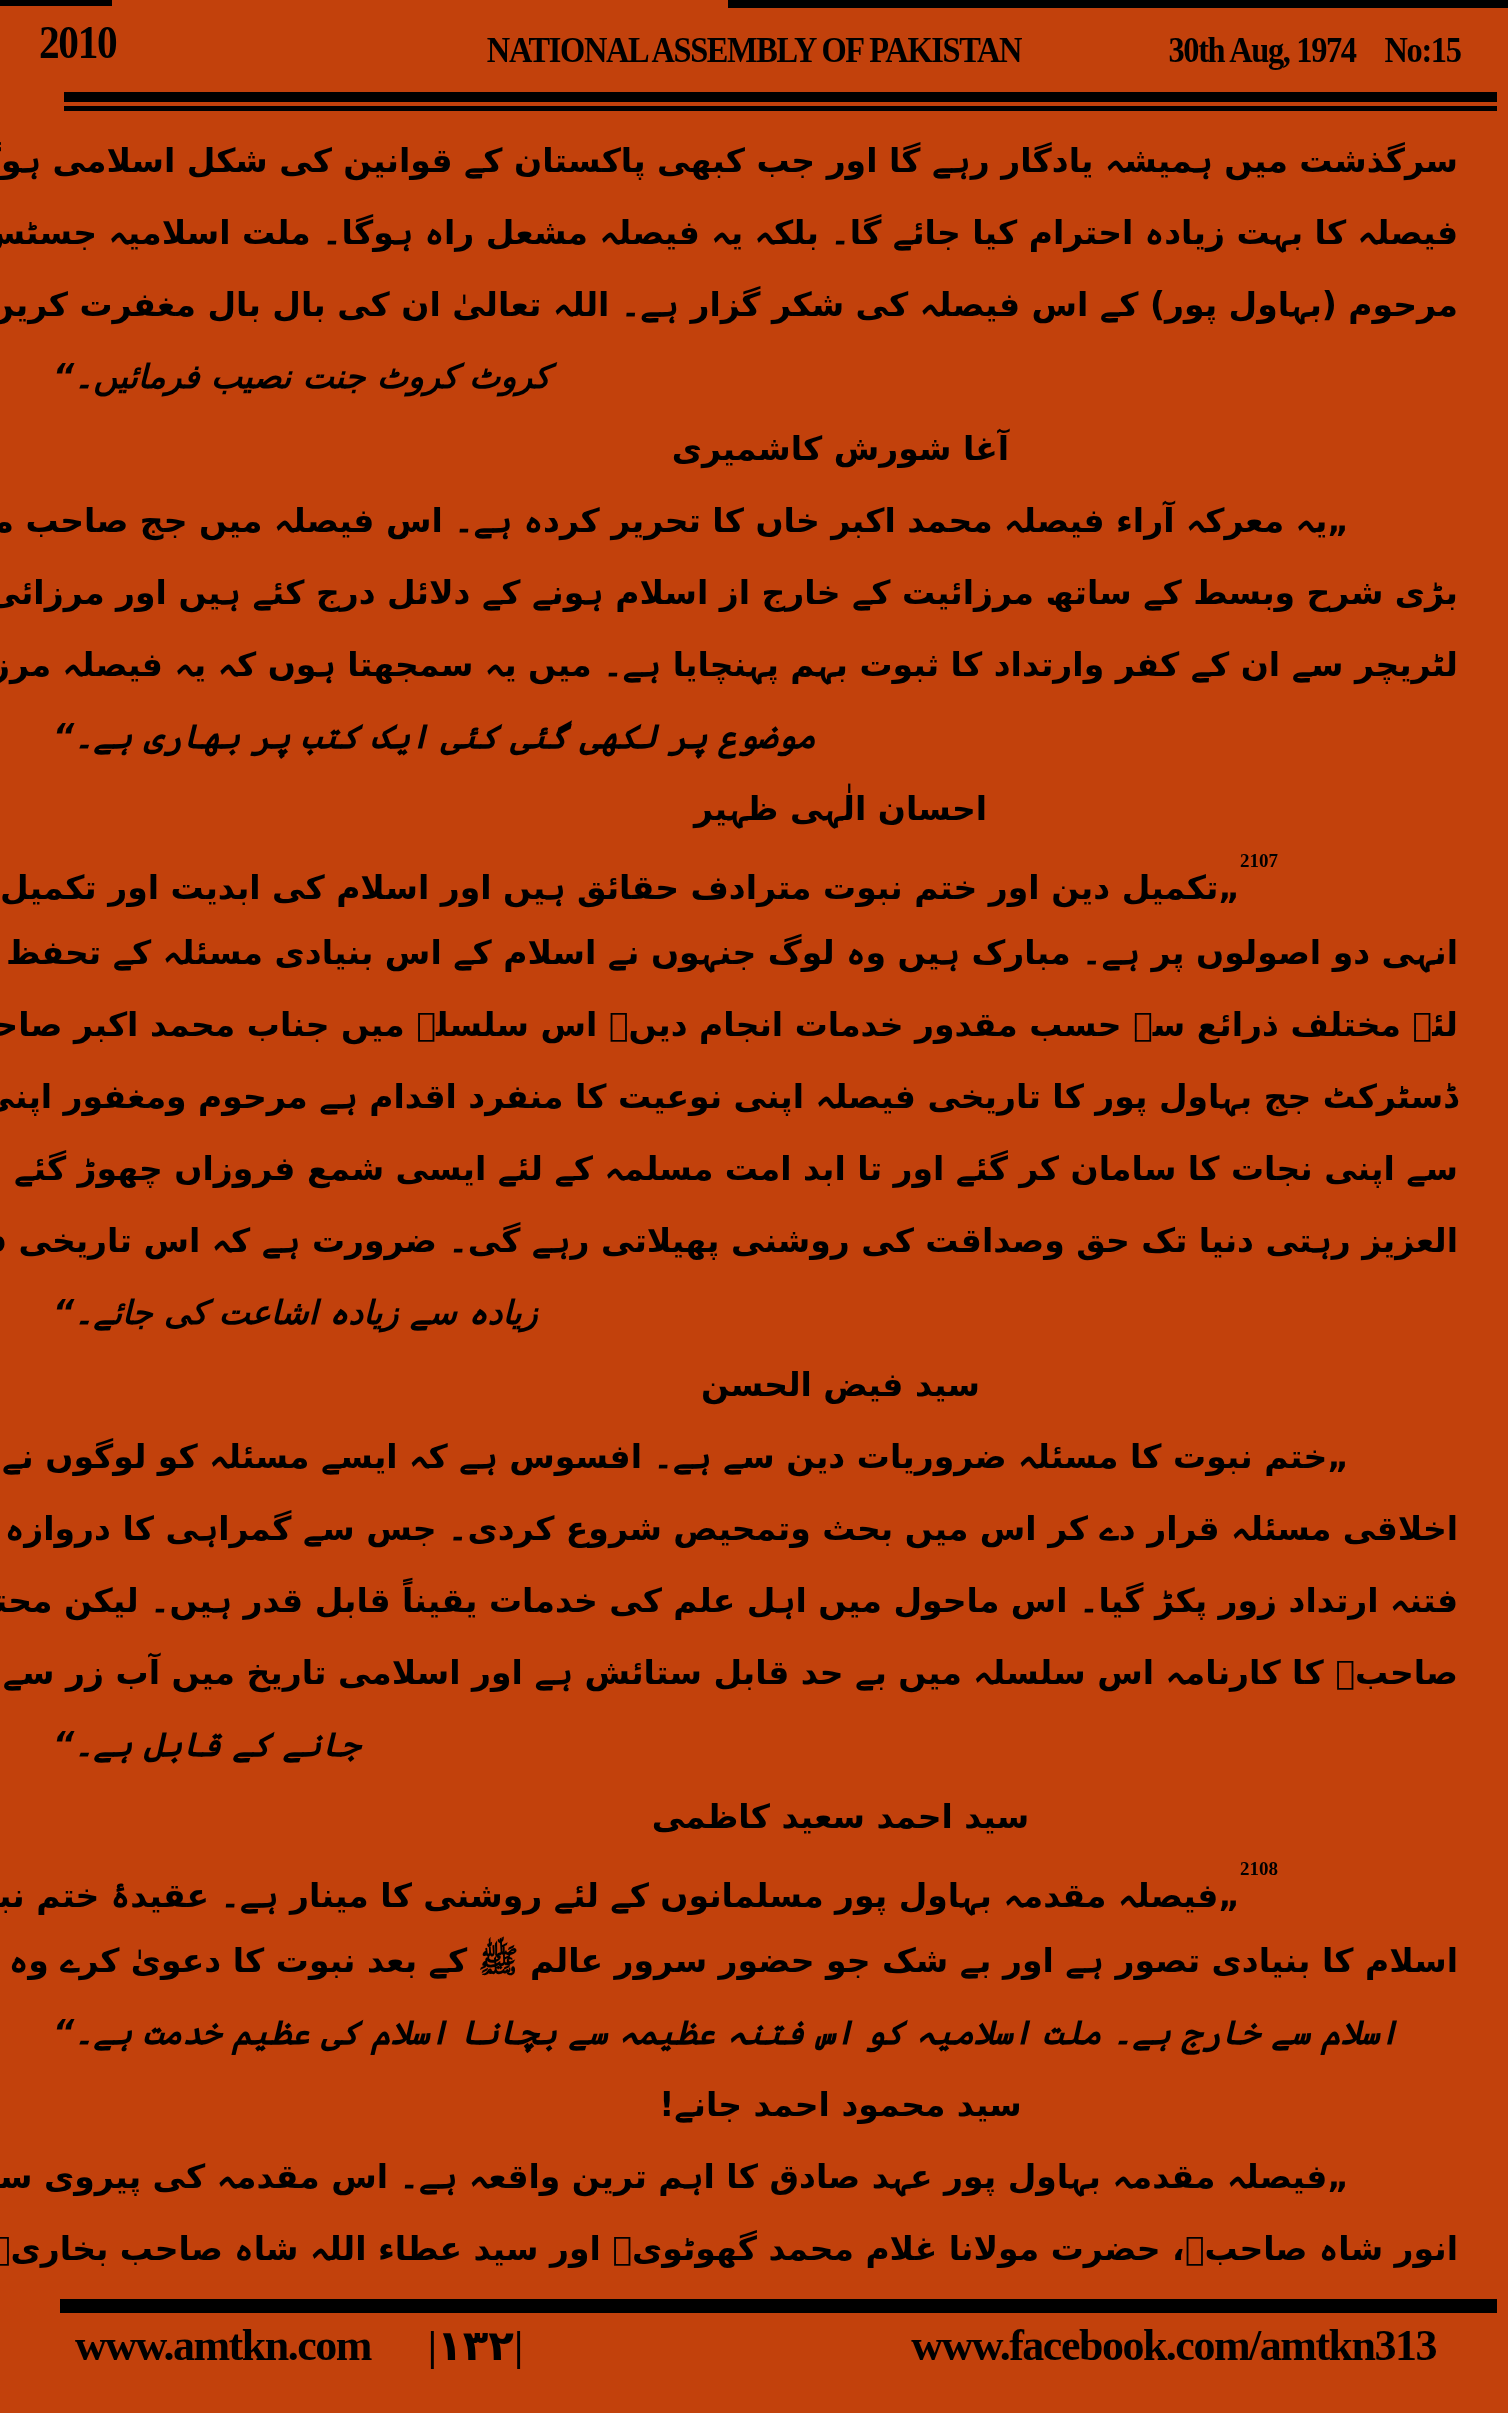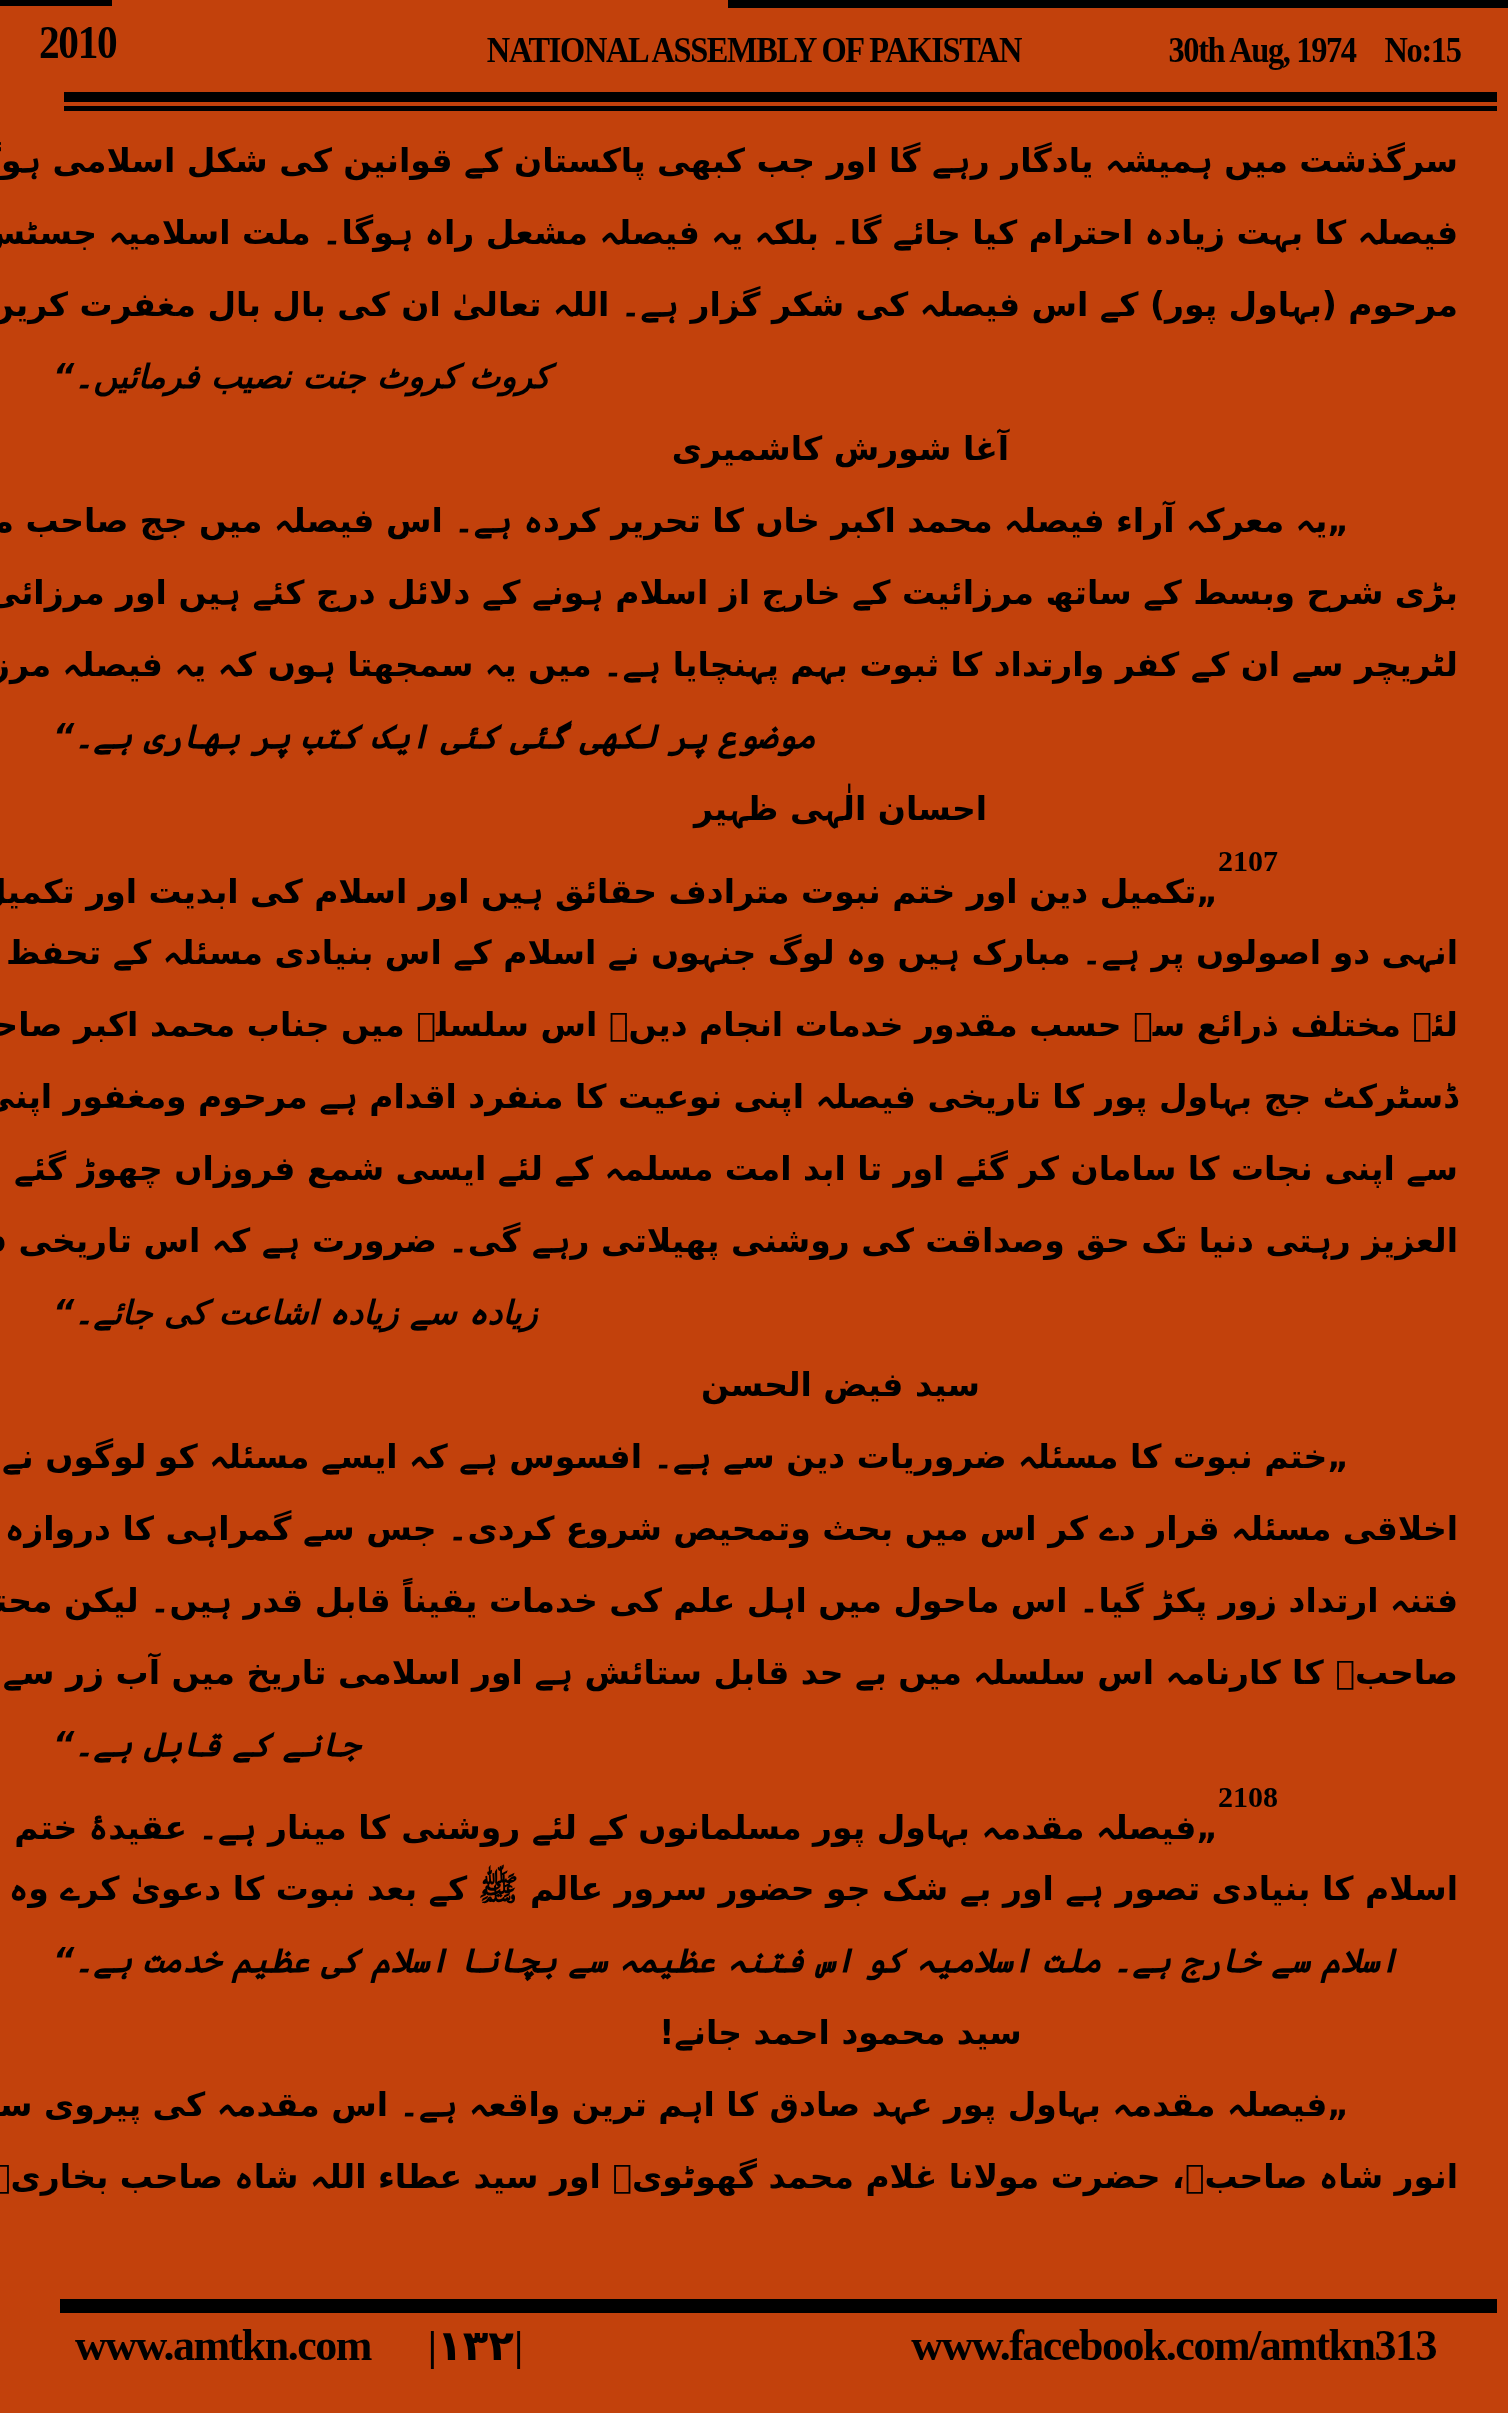--- a/index.html
+++ b/index.html
@@ -37,21 +37,21 @@
     color:#000;
   }
   .line { height:72px; line-height:72px; white-space:nowrap; }
   .line.flow   { text-align:justify; text-align-last:justify; }
   .line.qend   { text-align:left;font-style:italic; }
   .line.pstart { text-align:right; text-indent:109px; }
   .line.pstart.ref { text-indent:177px; }
   .line.sig    { direction:rtl; text-align:center; padding-left:170px; }
   .ref-num {
     font-family:"Liberation Serif", serif;
-    font-size:30px; font-weight:bold;
+    font-size:19px; font-weight:bold;
     position:relative; top:-19.6px;
     letter-spacing:0;
     padding-right:3px;
     direction:ltr; unicode-bidi:embed;
   }
 
   
   .ftr { position:absolute; left:0; right:0; top:2299px; }
   .ftr .bar { height:13.6px; background:#000; margin:0 10.6px 0 60px; }
   .ftr .row {
@@ -126,20 +126,21 @@
       <div class="line pstart"><span>„ختم نبوت کا مسئلہ ضروریات دین سے ہے۔ افسوس ہے کہ ایسے مسئلہ کو لوگوں نے</span></div>
 
       <div class="line flow"><span>اخلاقی مسئلہ قرار دے کر اس میں بحث وتمحیص شروع کردی۔ جس سے گمراہی کا دروازہ کھل گیا اور</span></div>
 
       <div class="line flow"><span>فتنہ ارتداد زور پکڑ گیا۔ اس ماحول میں اہل علم کی خدمات یقیناً قابل قدر ہیں۔ لیکن محترم جج اکبر</span></div>
 
       <div class="line flow"><span>صاحبؒ کا کارنامہ اس سلسلہ میں بے حد قابل ستائش ہے اور اسلامی تاریخ میں آب زر سے لکھے</span></div>
 
       <div class="line qend"><span>جانے کے قابل ہے۔“</span></div>
 
+      <div class="line sig"><span>سید احمد سعید کاظمی</span></div>
 
       <div class="line pstart ref"><sup class="ref-num">2108</sup><span>„فیصلہ مقدمہ بہاول پور مسلمانوں کے لئے روشنی کا مینار ہے۔ عقیدۂ ختم نبوت</span></div>
 
       <div class="line flow"><span>اسلام کا بنیادی تصور ہے اور بے شک جو حضور سرور عالم ﷺ کے بعد نبوت کا دعویٰ کرے وہ دائرہ</span></div>
 
       <div class="line qend"><span>اسلام سے خارج ہے۔ ملت اسلامیہ کو اس فتنہ عظیمہ سے بچانا اسلام کی عظیم خدمت ہے۔“</span></div>
 
       <div class="line sig"><span>سید محمود احمد جانے!</span></div>
 
       <div class="line pstart"><span>„فیصلہ مقدمہ بہاول پور عہد صادق کا اہم ترین واقعہ ہے۔ اس مقدمہ کی پیروی سید</span></div>

